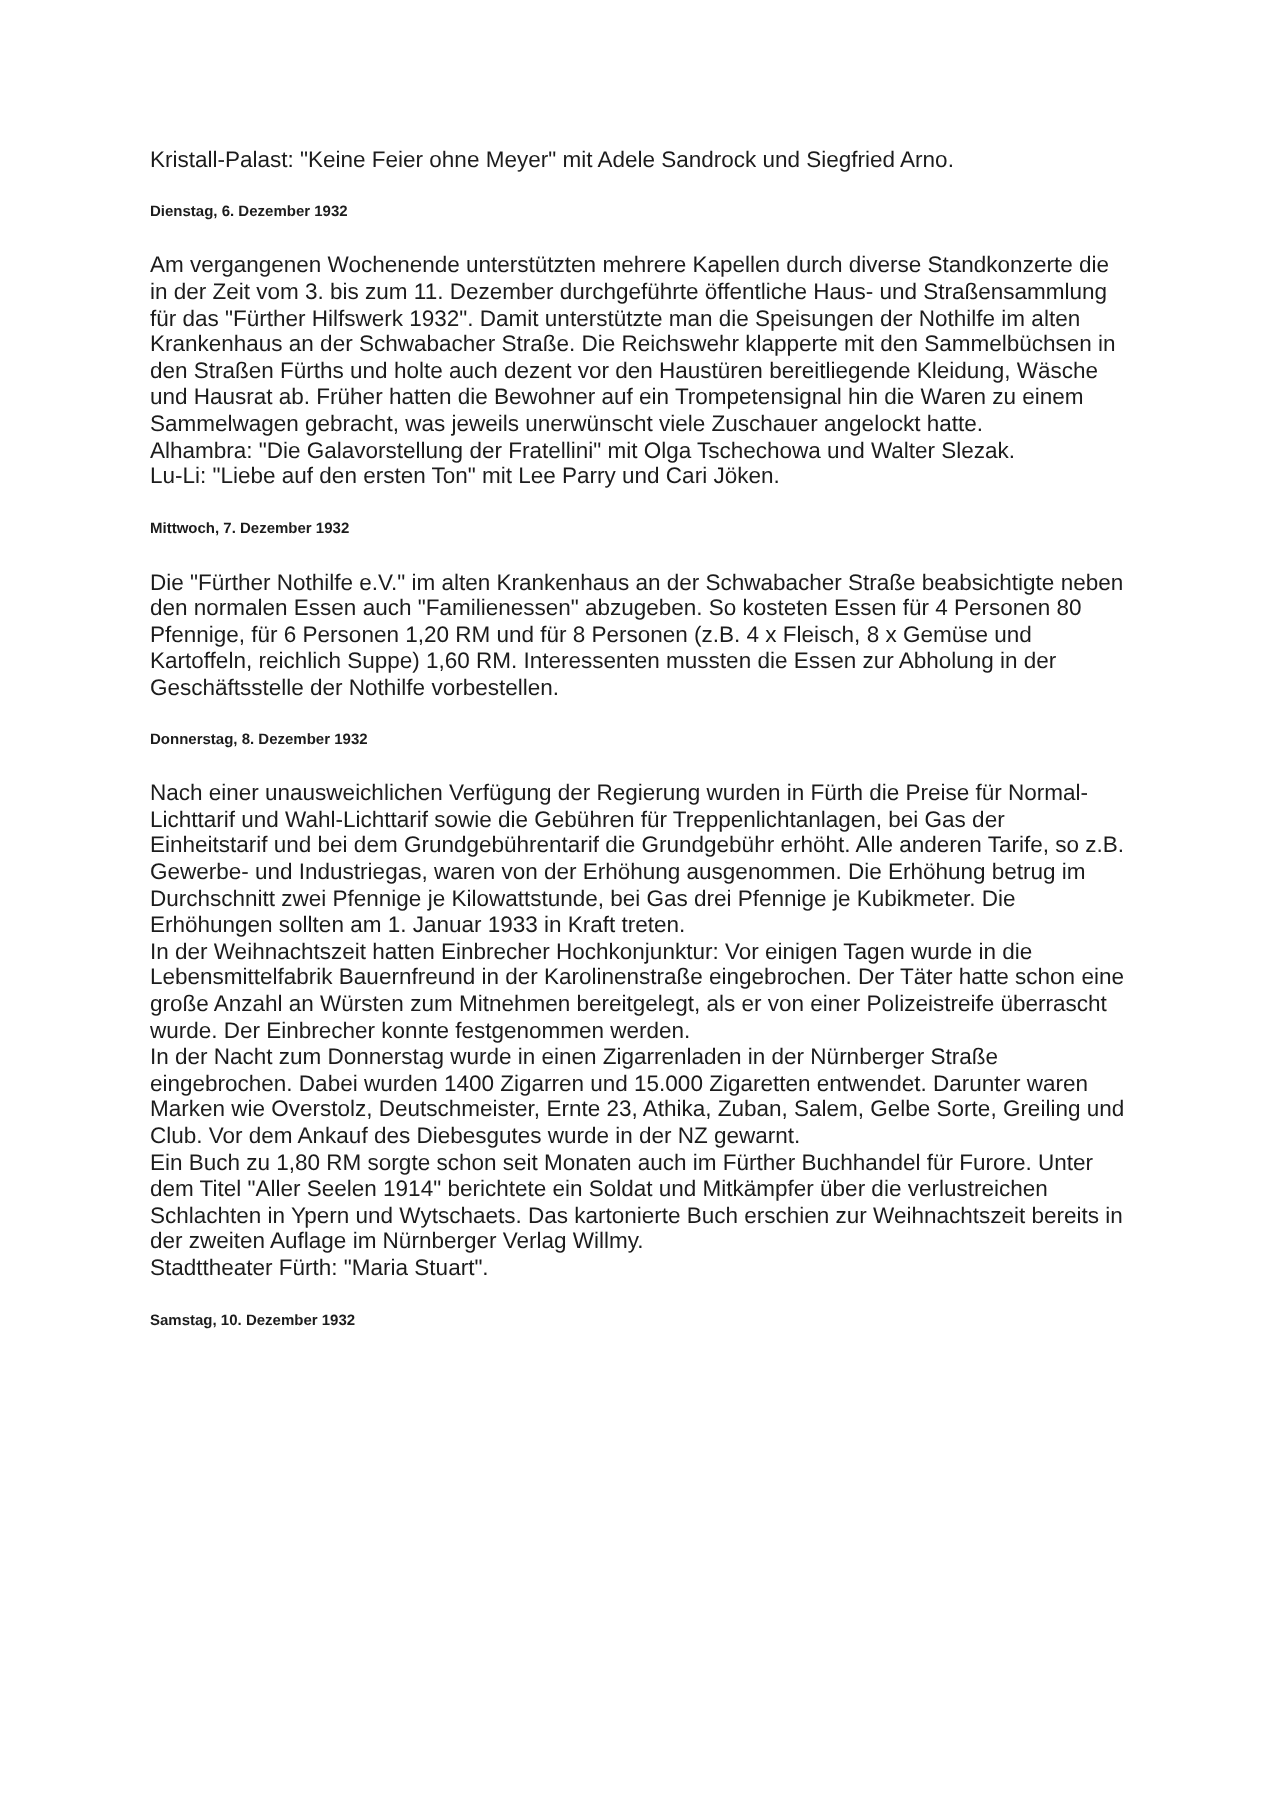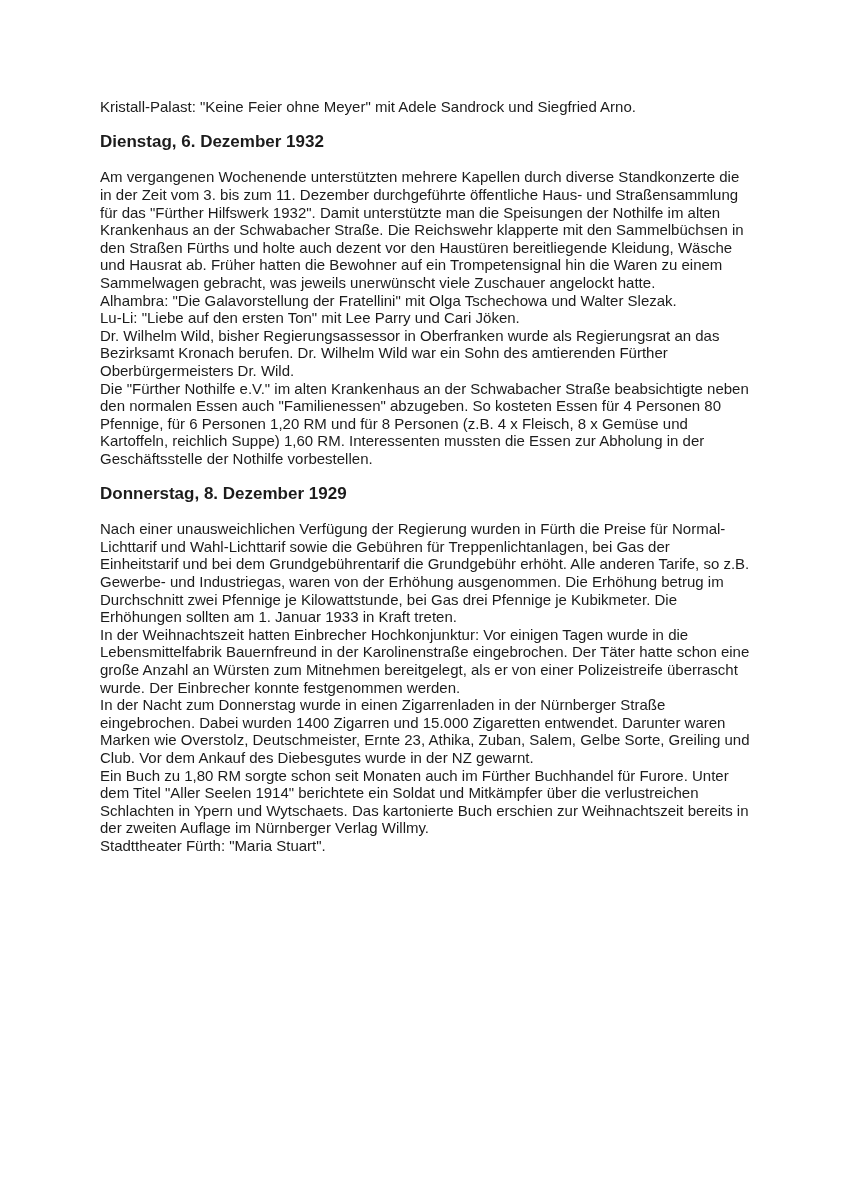--- a/index.html
+++ b/index.html
@@ -23,21 +23,21 @@
   }
   .doc {
     width: 650px;
     font-size: 15px;
     line-height: 17.6px;
   }
   .para {
     margin: 0;
   }
   .day-heading {
-    font-size: 17px;
+    font-size: 10px;
     line-height: 17.6px;
     font-weight: bold;
     margin: 17.6px 0 17.6px 0;
   }
   section {
     margin: 0;
     padding: 0;
   }
 </style>
 </head>
@@ -49,31 +49,34 @@
     <p class="para">Kristall-Palast: "Keine Feier ohne Meyer" mit Adele Sandrock und Siegfried Arno.</p>
 
     <section>
       <h2 class="day-heading">Dienstag, 6. Dezember 1932</h2>
       <p class="para">Am vergangenen Wochenende unterstützten mehrere Kapellen durch diverse Standkonzerte die in der Zeit vom 3. bis zum 11. Dezember durchgeführte öffentliche Haus- und Straßensammlung für das "Fürther Hilfswerk 1932". Damit unterstützte man die Speisungen der Nothilfe im alten Krankenhaus an der Schwabacher Straße. Die Reichswehr klapperte mit den Sammelbüchsen in den Straßen Fürths und holte auch dezent vor den Haustüren bereitliegende Kleidung, Wäsche und Hausrat ab. Früher hatten die Bewohner auf ein Trompetensignal hin die Waren zu einem Sammelwagen gebracht, was jeweils unerwünscht viele Zuschauer angelockt hatte.</p>
       <p class="para">Alhambra: "Die Galavorstellung der Fratellini" mit Olga Tschechowa und Walter Slezak.</p>
       <p class="para">Lu-Li: "Liebe auf den ersten Ton" mit Lee Parry und Cari Jöken.</p>
     </section>
 
     <section>
-      <p class="para">Dr. Wilhelm Wild, bisher Regierungsassessor in Oberfranken wurde als Regierungsrat an das Bezirksamt Kronach berufen. Dr. Wilhelm Wild war ein Sohn des amtierenden Fürther Oberbürgermeisters Dr. Wild.</p>
+      <h2 class="day-heading">Mittwoch, 7. Dezember 1932</h2>
       <p class="para">Die "Fürther Nothilfe e.V." im alten Krankenhaus an der Schwabacher Straße beabsichtigte neben den normalen Essen auch "Familienessen" abzugeben. So kosteten Essen für 4 Personen 80 Pfennige, für 6 Personen 1,20 RM und für 8 Personen (z.B. 4 x Fleisch, 8 x Gemüse und Kartoffeln, reichlich Suppe) 1,60 RM. Interessenten mussten die Essen zur Abholung in der Geschäftsstelle der Nothilfe vorbestellen.</p>
     </section>
 
     <section>
-      <h2 class="day-heading">Donnerstag, 8. Dezember 1929</h2>
+      <h2 class="day-heading">Donnerstag, 8. Dezember 1932</h2>
       <p class="para">Nach einer unausweichlichen Verfügung der Regierung wurden in Fürth die Preise für Normal-Lichttarif und Wahl-Lichttarif sowie die Gebühren für Treppenlichtanlagen, bei Gas der Einheitstarif und bei dem Grundgebührentarif die Grundgebühr erhöht. Alle anderen Tarife, so z.B. Gewerbe- und Industriegas, waren von der Erhöhung ausgenommen. Die Erhöhung betrug im Durchschnitt zwei Pfennige je Kilowattstunde, bei Gas drei Pfennige je Kubikmeter. Die Erhöhungen sollten am 1. Januar 1933 in Kraft treten.</p>
       <p class="para">In der Weihnachtszeit hatten Einbrecher Hochkonjunktur: Vor einigen Tagen wurde in die Lebensmittelfabrik Bauernfreund in der Karolinenstraße eingebrochen. Der Täter hatte schon eine große Anzahl an Würsten zum Mitnehmen bereitgelegt, als er von einer Polizeistreife überrascht wurde. Der Einbrecher konnte festgenommen werden.</p>
     </section>
 
     <section>
       <p class="para">In der Nacht zum Donnerstag wurde in einen Zigarrenladen in der Nürnberger Straße eingebrochen. Dabei wurden 1400 Zigarren und 15.000 Zigaretten entwendet. Darunter waren Marken wie Overstolz, Deutschmeister, Ernte 23, Athika, Zuban, Salem, Gelbe Sorte, Greiling und Club. Vor dem Ankauf des Diebesgutes wurde in der NZ gewarnt.</p>
       <p class="para">Ein Buch zu 1,80 RM sorgte schon seit Monaten auch im Fürther Buchhandel für Furore. Unter dem Titel "Aller Seelen 1914" berichtete ein Soldat und Mitkämpfer über die verlustreichen Schlachten in Ypern und Wytschaets. Das kartonierte Buch erschien zur Weihnachtszeit bereits in der zweiten Auflage im Nürnberger Verlag Willmy.</p>
       <p class="para">Stadttheater Fürth: "Maria Stuart".</p>
     </section>
 
+    <section>
+      <h2 class="day-heading">Samstag, 10. Dezember 1932</h2>
+    </section>
 
   </div>
 </div>
 
 </body></html>

